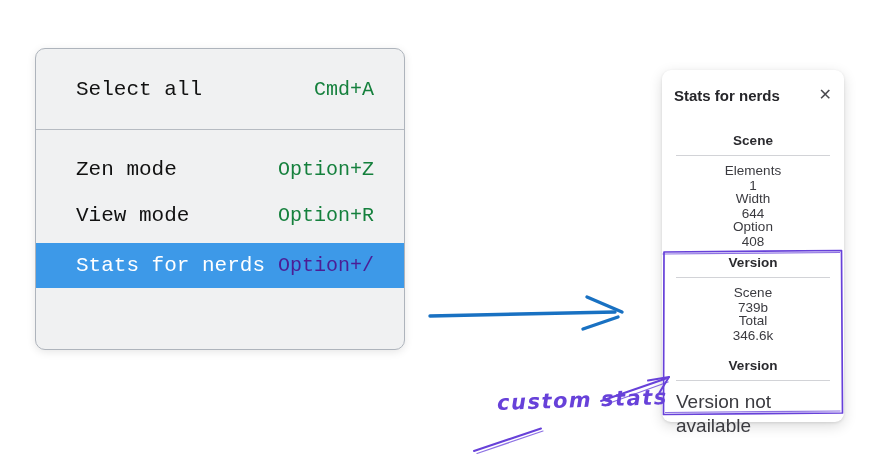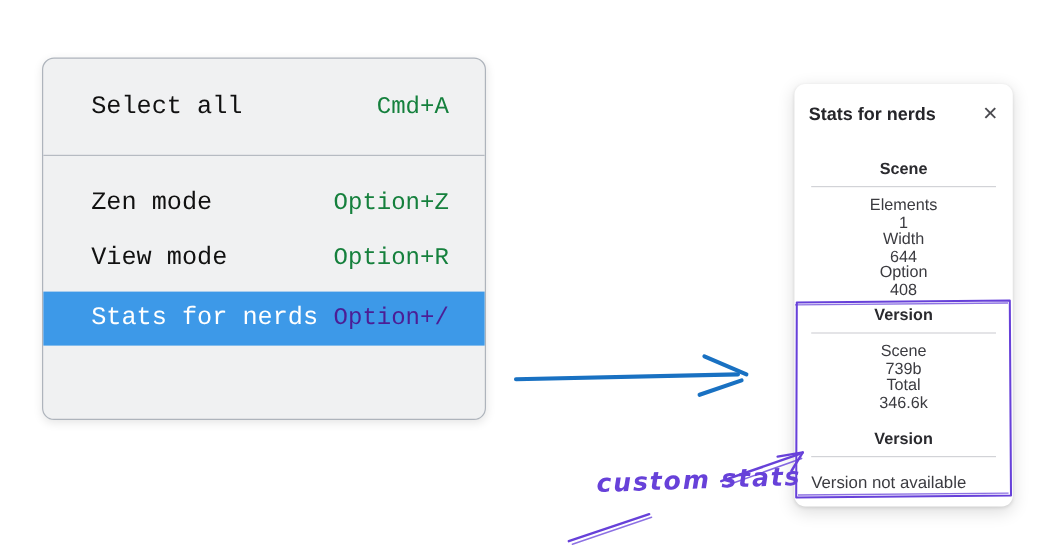--- a/index.html
+++ b/index.html
@@ -39,21 +39,21 @@
     font-family:"DejaVu Sans", sans-serif; }
   .section-heading { text-align:center; font-weight:bold; font-size:13.5px;
     color:#2a2a2e; line-height:16px; }
   .h-scene { margin-top:27px; }
   .h-storage { margin-top:8px; }
   .h-version { margin-top:17px; }
   .divider { height:1px; background:#d2d3d7; margin:6px 2px 7px 2px; }
   .stat-row { display:flex; justify-content:space-between; align-items:center;
     height:28px; font-size:13.5px; padding:0 2px;flex-direction:column; }
   .stat-row .value { text-align:right; }
-  .version-note { font-size:14px; padding:2px 2px 0 2px; line-height:24px; }
+  .version-note { font-size:19px; padding:2px 2px 0 2px; line-height:24px; }
 
   
   .anno-layer { position:absolute; left:0; top:0; width:873px; height:461px;
     pointer-events:none; z-index:10; }
   .custom-stats-label {
     position:absolute; left:497px; top:388px; z-index:11;
     font-family:"DejaVu Sans", sans-serif; font-style:italic; font-weight:bold;
     font-size:21px; letter-spacing:1.5px; color:#6741d9;
     transform:rotate(-2deg); pointer-events:none;
   }

